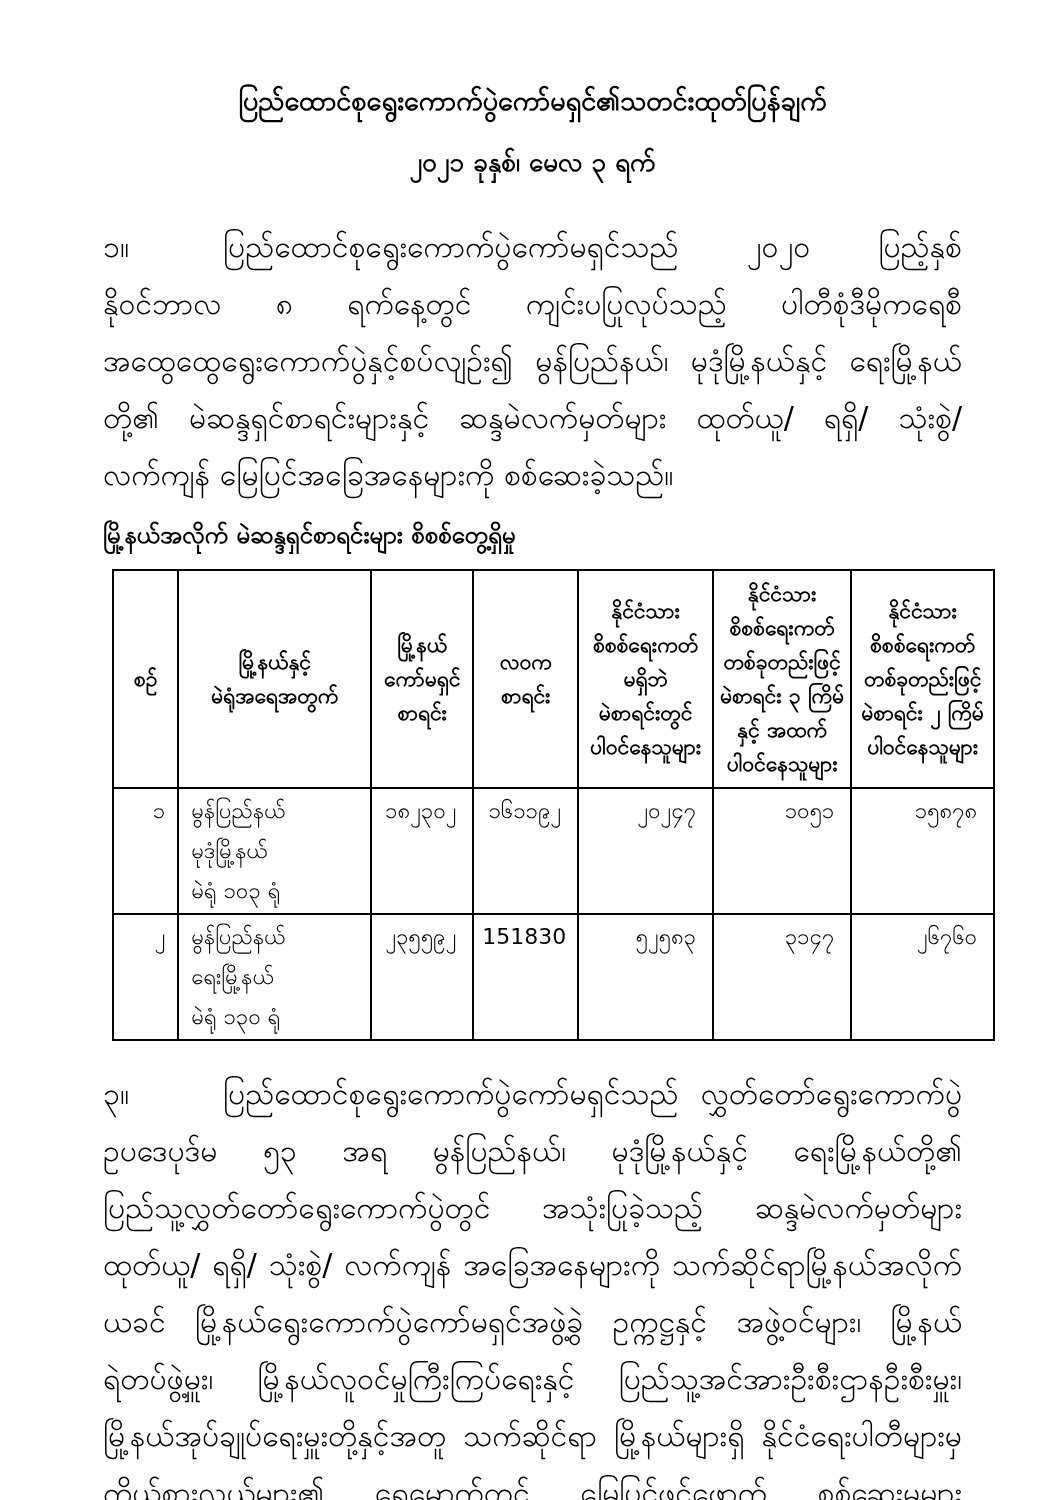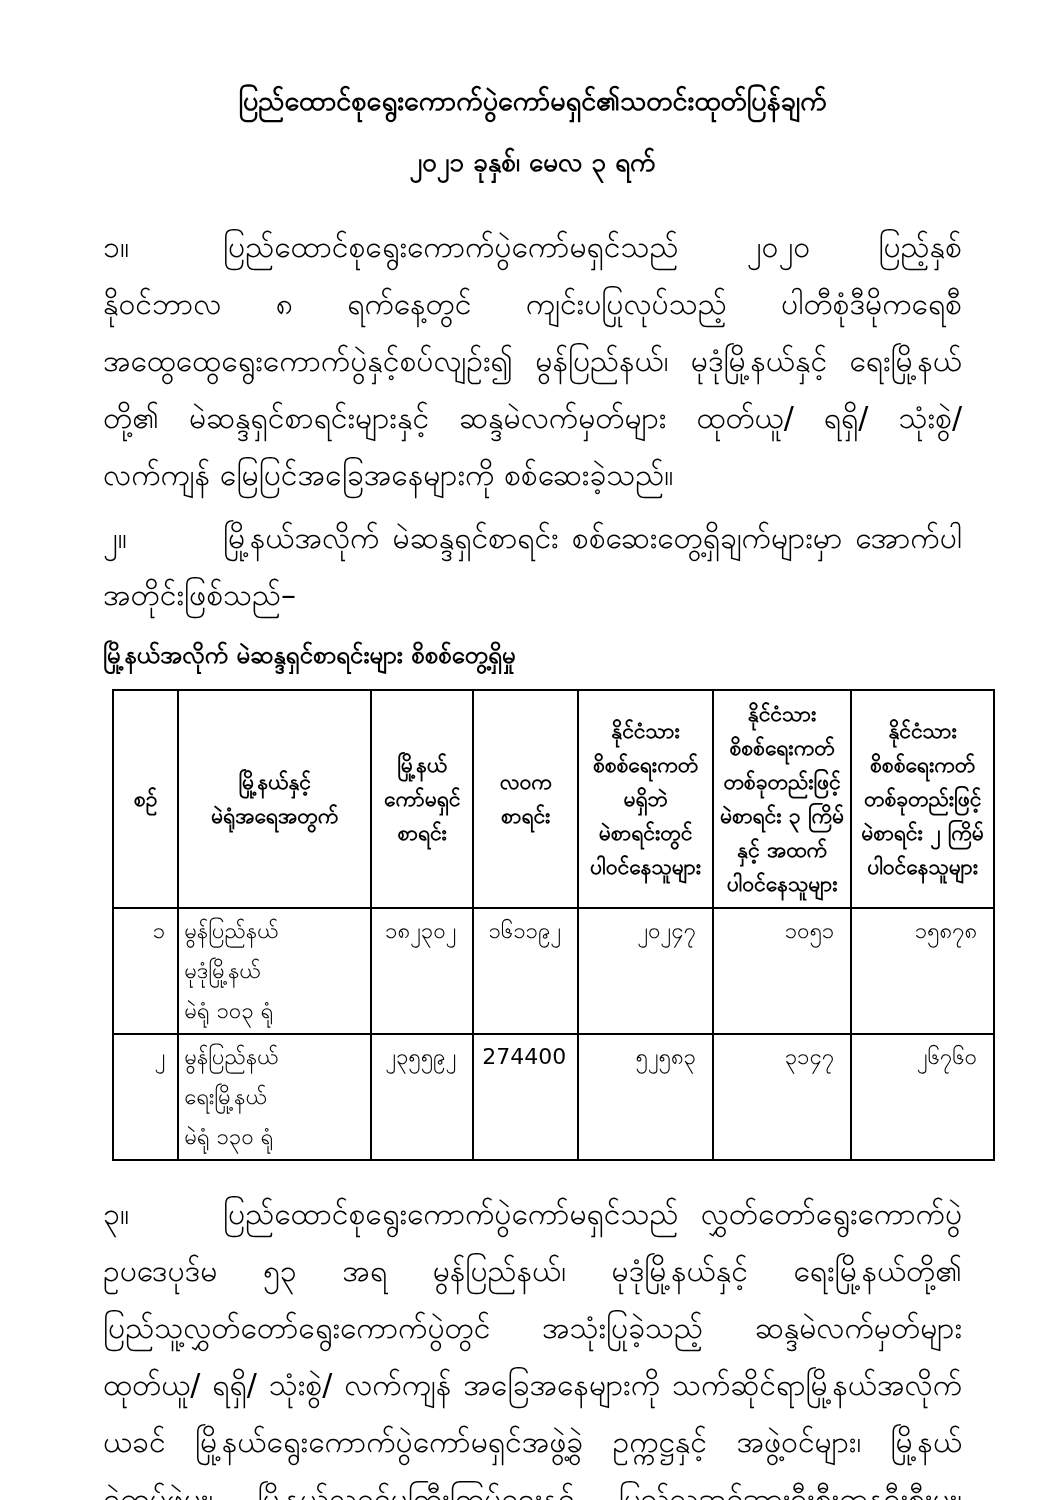--- a/index.html
+++ b/index.html
@@ -46,34 +46,33 @@
   }
   .data-table th {
     font-weight: bold; text-align: center; vertical-align: middle;
     font-size: 21px; line-height: 34px; padding: 6px 3px; height: 203px;
   }
   .data-table td {
     vertical-align: top;
     font-size: 22px; line-height: 40px; padding: 2px 8px; height: 122px;
   }
   td.c-no   { text-align: right; padding-right: 12px; }
-  td.c-town { text-align: left;  padding-left: 5px; }
+  td.c-town { text-align: left;  padding-left: 12px; }
   td.c-num  { text-align: right; padding-right: 16px; }
 </style>
 </head>
 <body>
 
 <div class="page">
 
   <h1 class="doc-title">ပြည်ထောင်စုရွေးကောက်ပွဲကော်မရှင်၏သတင်းထုတ်ပြန်ချက်</h1>
   <h2 class="doc-date">၂၀၂၁ ခုနှစ်၊ မေလ ၃ ရက်</h2>
 
   <p class="para"><span class="pnum">၁။</span><span>ပြည်ထောင်စုရွေးကောက်ပွဲကော်မရှင်သည် ၂၀၂၀ ပြည့်နှစ် နိုဝင်ဘာလ ၈ ရက်နေ့တွင် ကျင်းပပြုလုပ်သည့် ပါတီစုံဒီမိုကရေစီအထွေထွေရွေးကောက်ပွဲနှင့်စပ်လျဉ်း၍ မွန်ပြည်နယ်၊ မုဒုံမြို့နယ်နှင့် ရေးမြို့နယ်တို့၏ မဲဆန္ဒရှင်စာရင်းများနှင့် ဆန္ဒမဲလက်မှတ်များ ထုတ်ယူ/ ရရှိ/ သုံးစွဲ/ လက်ကျန် မြေပြင်အခြေအနေများကို စစ်ဆေးခဲ့သည်။</span></p>
 
-  <p class="para"><span class="pnum">၂။</span><span>မြို့နယ်အလိုက် မဲဆန္ဒရှင်စာရင်း စစ်ဆေးတွေ့ရှိချက်များမှာ အောက်ပါအတိုင်းဖြစ်သည်–</span></p>
 
   <h3 class="table-title">မြို့နယ်အလိုက် မဲဆန္ဒရှင်စာရင်းများ စိစစ်တွေ့ရှိမှု</h3>
 
   <table class="data-table">
     <colgroup>
       <col style="width:7.4%">
       <col style="width:21.9%">
       <col style="width:11.6%">
       <col style="width:11.9%">
       <col style="width:15.3%">
@@ -119,21 +118,21 @@
         <td class="c-num">၂၀၂၄၇</td>
         <td class="c-num">၁၀၅၁</td>
         <td class="c-num">၁၅၈၇၈</td>
       </tr>
       <tr>
         <td class="c-no">၂</td>
         <td class="c-town">မွန်ပြည်နယ်
 ရေးမြို့နယ်
 မဲရုံ ၁၃၀  ရုံ</td>
         <td class="c-num">၂၃၅၅၉၂</td>
-        <td class="c-num">274400</td>
+        <td class="c-num">151830</td>
         <td class="c-num">၅၂၅၈၃</td>
         <td class="c-num">၃၁၄၇</td>
         <td class="c-num">၂၆၇၆၀</td>
       </tr>
     </tbody>
   </table>
 
   <p class="para p3"><span class="pnum">၃။</span><span>ပြည်ထောင်စုရွေးကောက်ပွဲကော်မရှင်သည် လွှတ်တော်ရွေးကောက်ပွဲဥပဒေပုဒ်မ ၅၃ အရ မွန်ပြည်နယ်၊ မုဒုံမြို့နယ်နှင့် ရေးမြို့နယ်တို့၏ ပြည်သူ့လွှတ်တော်ရွေးကောက်ပွဲတွင် အသုံးပြုခဲ့သည့် ဆန္ဒမဲလက်မှတ်များ ထုတ်ယူ/ ရရှိ/ သုံးစွဲ/ လက်ကျန် အခြေအနေများကို သက်ဆိုင်ရာမြို့နယ်အလိုက် ယခင် မြို့နယ်ရွေးကောက်ပွဲကော်မရှင်အဖွဲ့ခွဲ ဥက္ကဋ္ဌနှင့် အဖွဲ့ဝင်များ၊ မြို့နယ်ရဲတပ်ဖွဲ့မှူး၊ မြို့နယ်လူဝင်မှုကြီးကြပ်ရေးနှင့် ပြည်သူ့အင်အားဦးစီးဌာနဦးစီးမှူး၊ မြို့နယ်အုပ်ချုပ်ရေးမှူးတို့နှင့်အတူ သက်ဆိုင်ရာ မြို့နယ်များရှိ နိုင်ငံရေးပါတီများမှ ကိုယ်စားလှယ်များ၏ ရှေ့မှောက်တွင် မြေပြင်ဖွင့်ဖောက် စစ်ဆေးမှုများ ဆောင်ရွက်ခဲ့ပါသည်။</span></p>
 
 </div>

